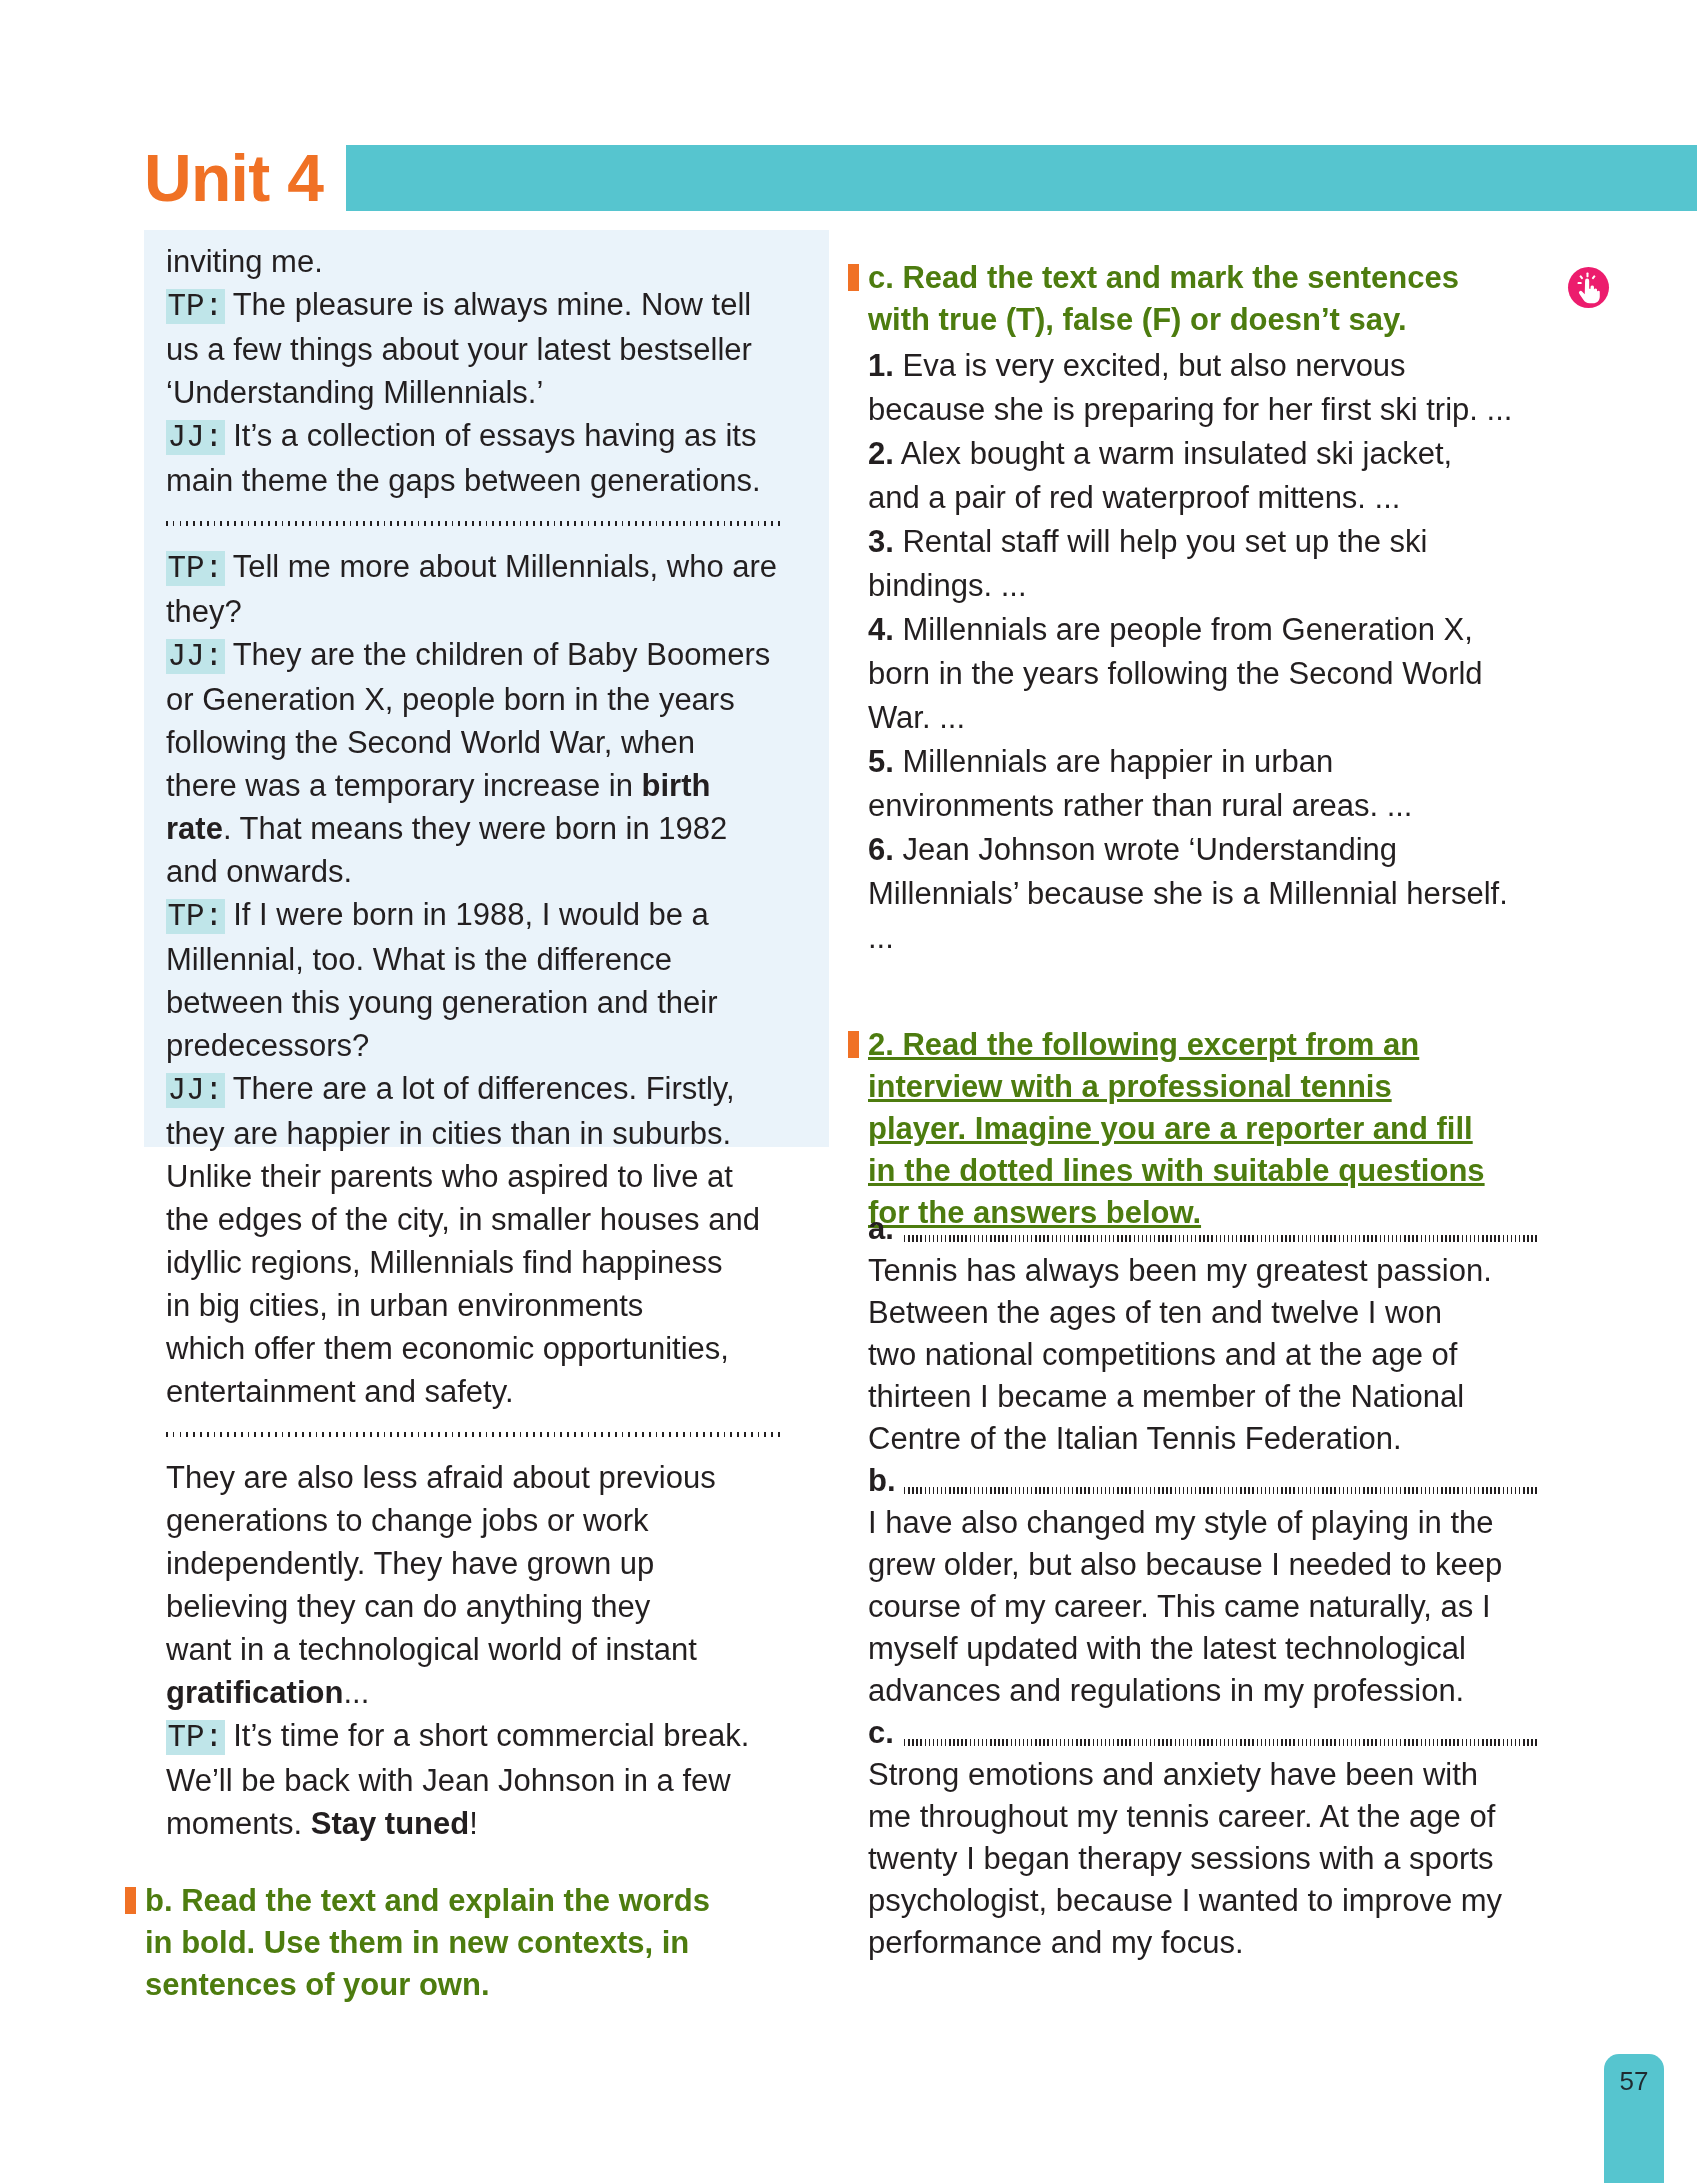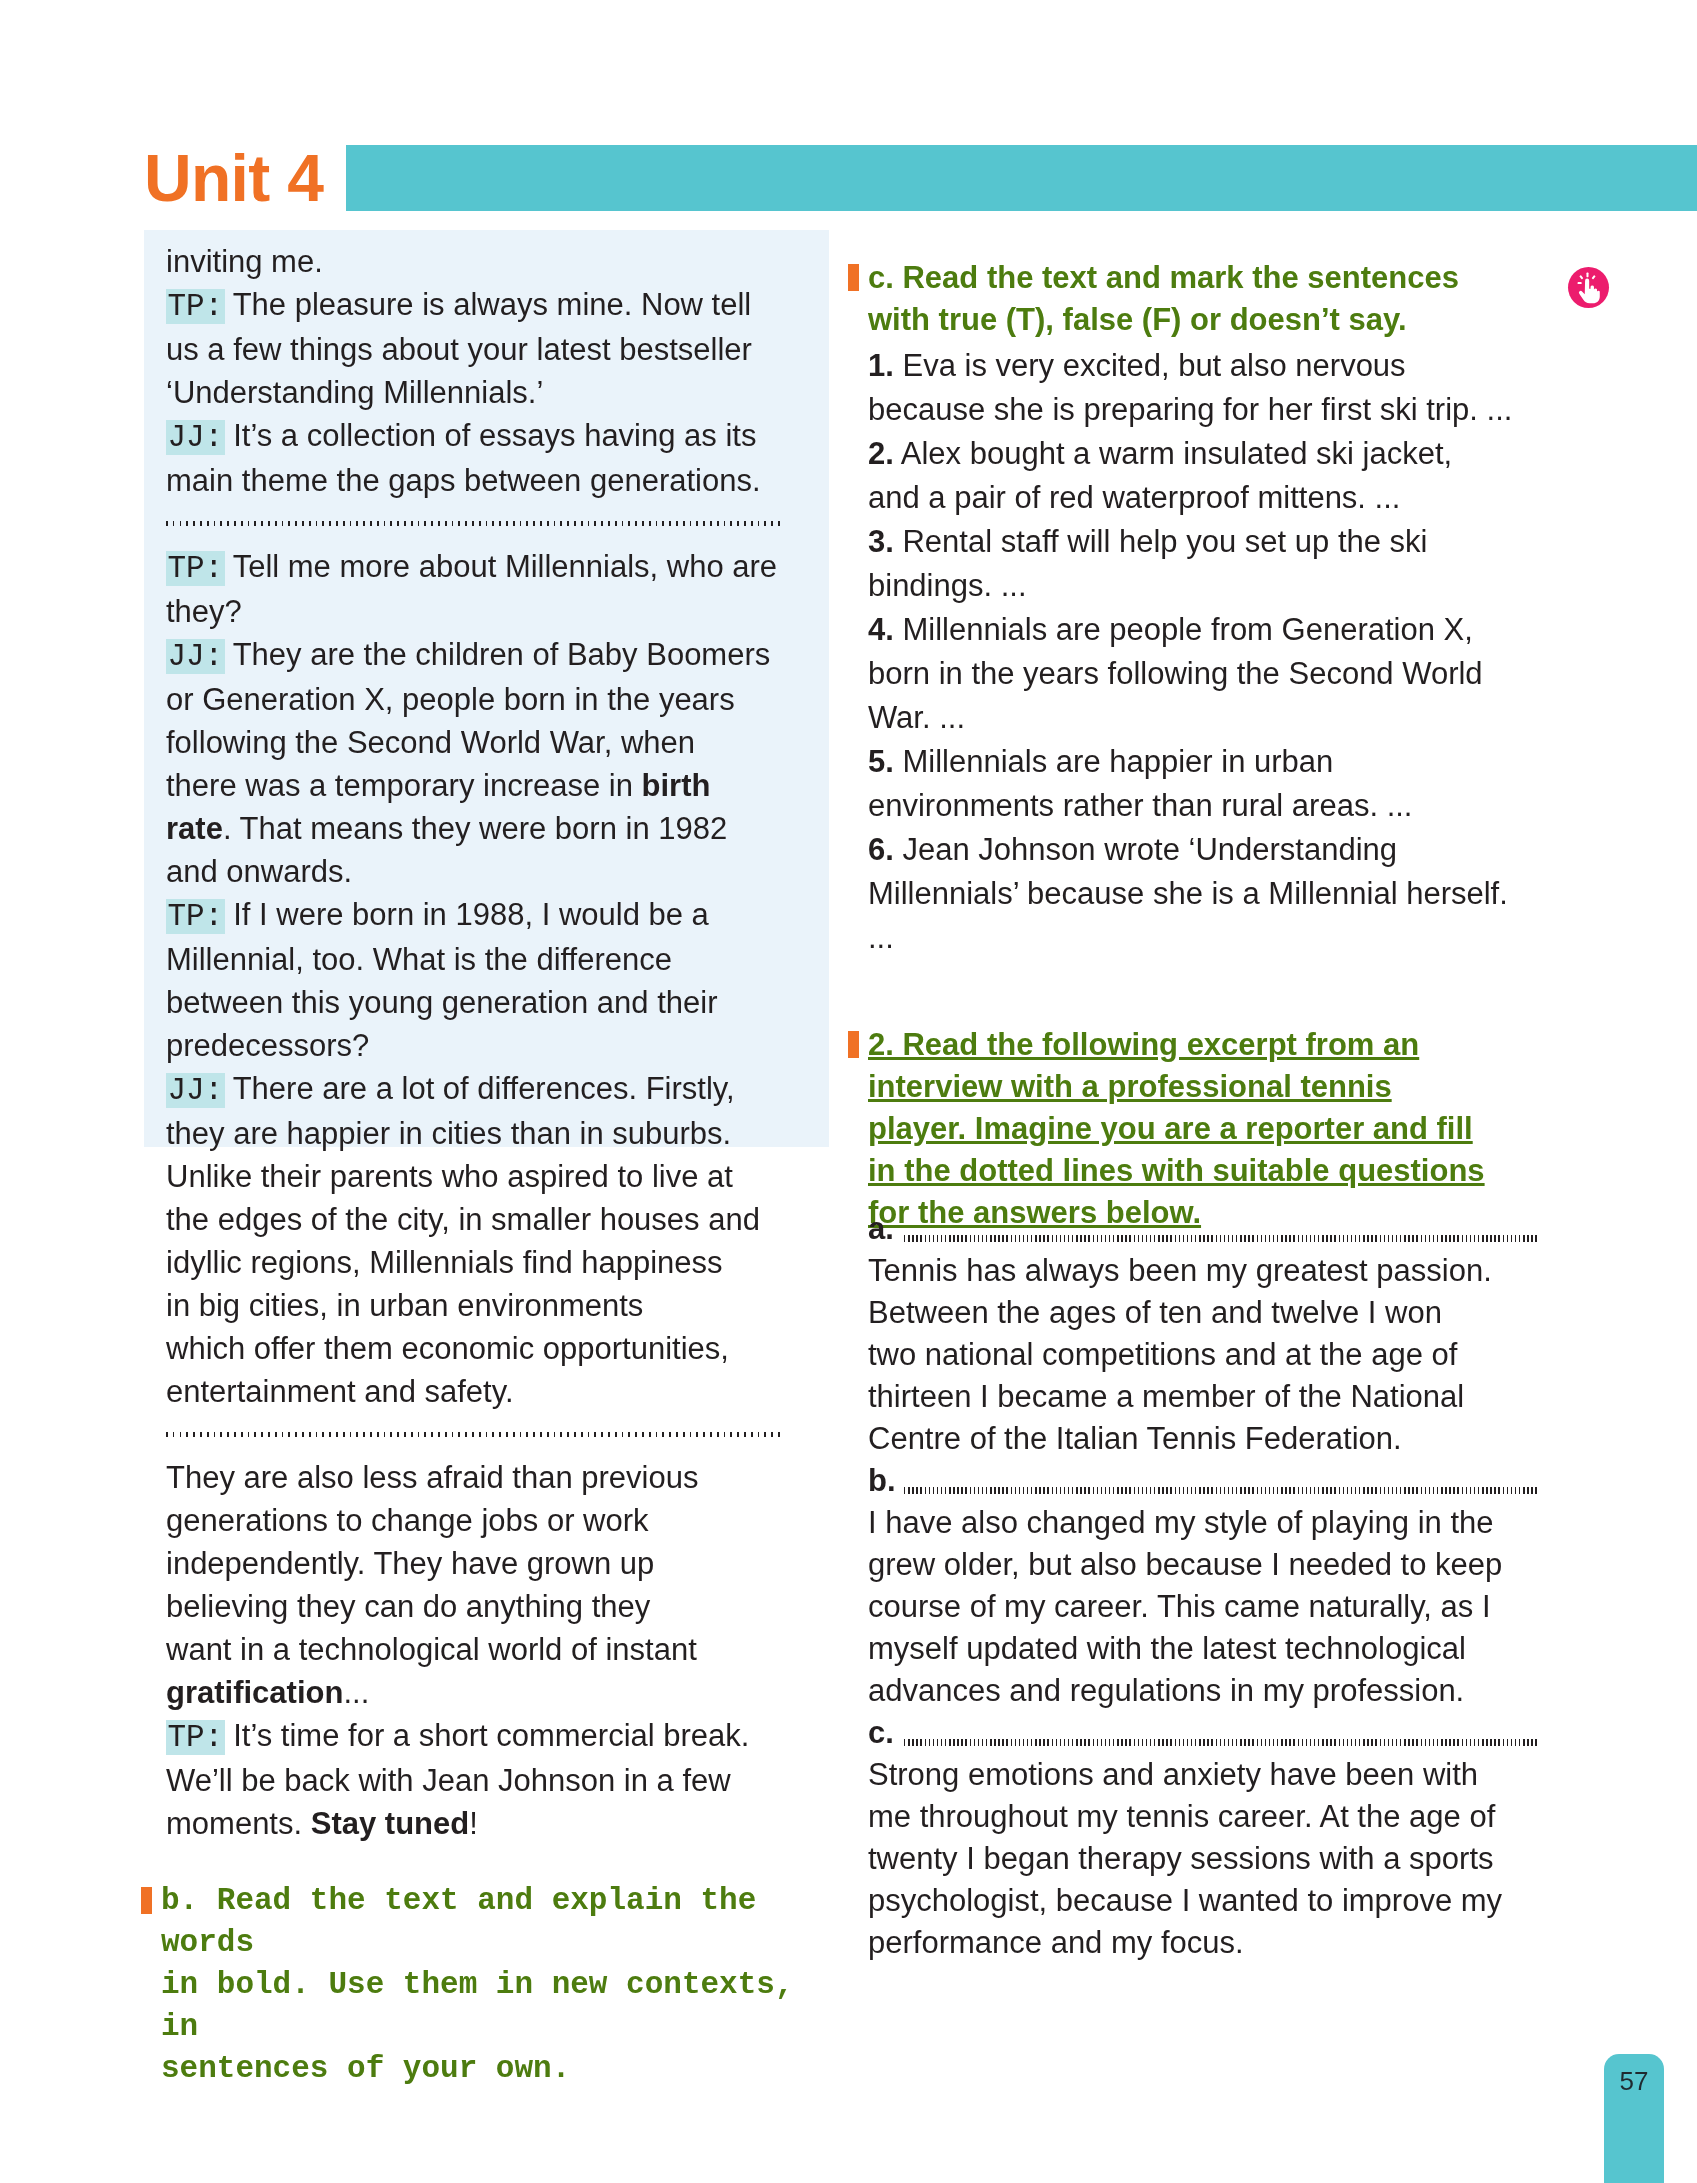--- a/index.html
+++ b/index.html
@@ -169,32 +169,32 @@
     <div class="line"><span>predecessors?</span></div>
     <div class="line"><span class="speaker">JJ:</span><span> There are a lot of differences. Firstly,</span></div>
     <div class="line"><span>they are happier in cities than in suburbs.</span></div>
     <div class="line"><span>Unlike their parents who aspired to live at</span></div>
     <div class="line"><span>the edges of the city, in smaller houses and</span></div>
     <div class="line"><span>idyllic regions, Millennials find happiness</span></div>
     <div class="line"><span>in big cities, in urban environments</span></div>
     <div class="line"><span>which offer them economic opportunities,</span></div>
     <div class="line"><span>entertainment and safety.</span></div>
     <div class="dots-line"></div>
-    <div class="line"><span>They are also less afraid than previous</span></div>
+    <div class="line"><span>They are also less afraid about previous</span></div>
     <div class="line"><span>generations to change jobs or work</span></div>
     <div class="line"><span>independently. They have grown up</span></div>
     <div class="line"><span>believing they can do anything they</span></div>
     <div class="line"><span>want in a technological world of instant</span></div>
     <div class="line"><span class="bold">gratification</span><span>...</span></div>
     <div class="line"><span class="speaker">TP:</span><span> It’s time for a short commercial break.</span></div>
     <div class="line"><span>We’ll be back with Jean Johnson in a few</span></div>
     <div class="line"><span>moments. </span><span class="bold">Stay tuned</span><span>!</span></div>
   </div>
 
-<div class="task-heading" style="left:161px; top:1880px; width:685px;font-family:Liberation Mono, monospace;">
+<div class="task-heading" style="left:145px; top:1880px; width:685px;">
   <div class="marker"></div>
   <div>b. Read the text and explain the words</div>
   <div>in bold. Use them in new contexts, in</div>
   <div>sentences of your own.</div>
 </div>
 
 <div class="task-heading" style="left:868px; top:257px; width:685px;">
   <div class="marker"></div>
   <div>c. Read the text and mark the sentences</div>
   <div>with true (T), false (F) or doesn’t say.</div>

